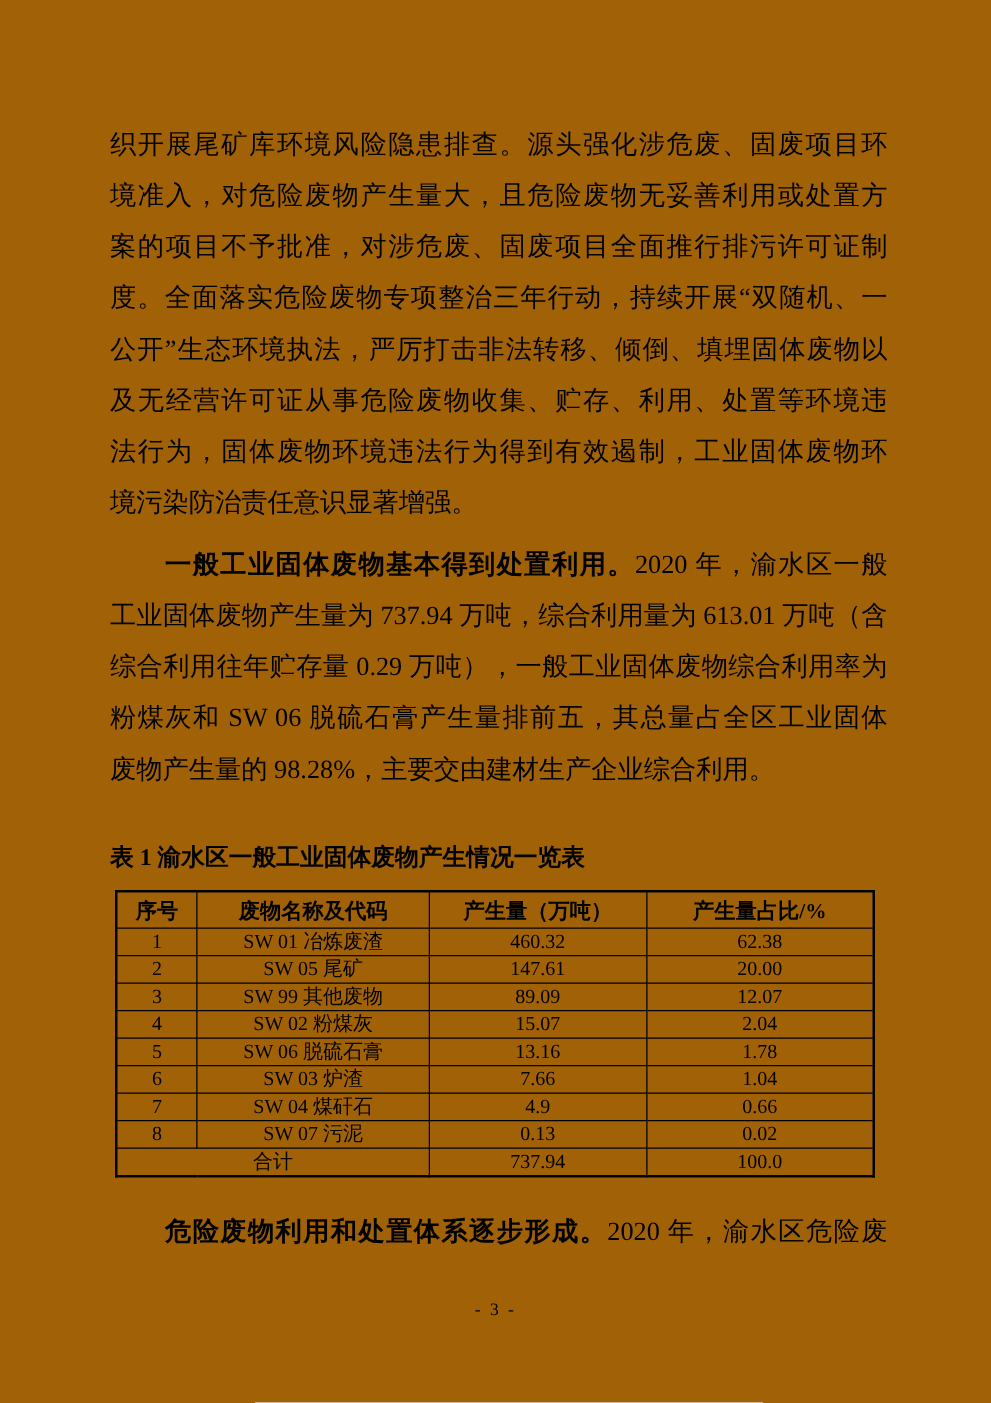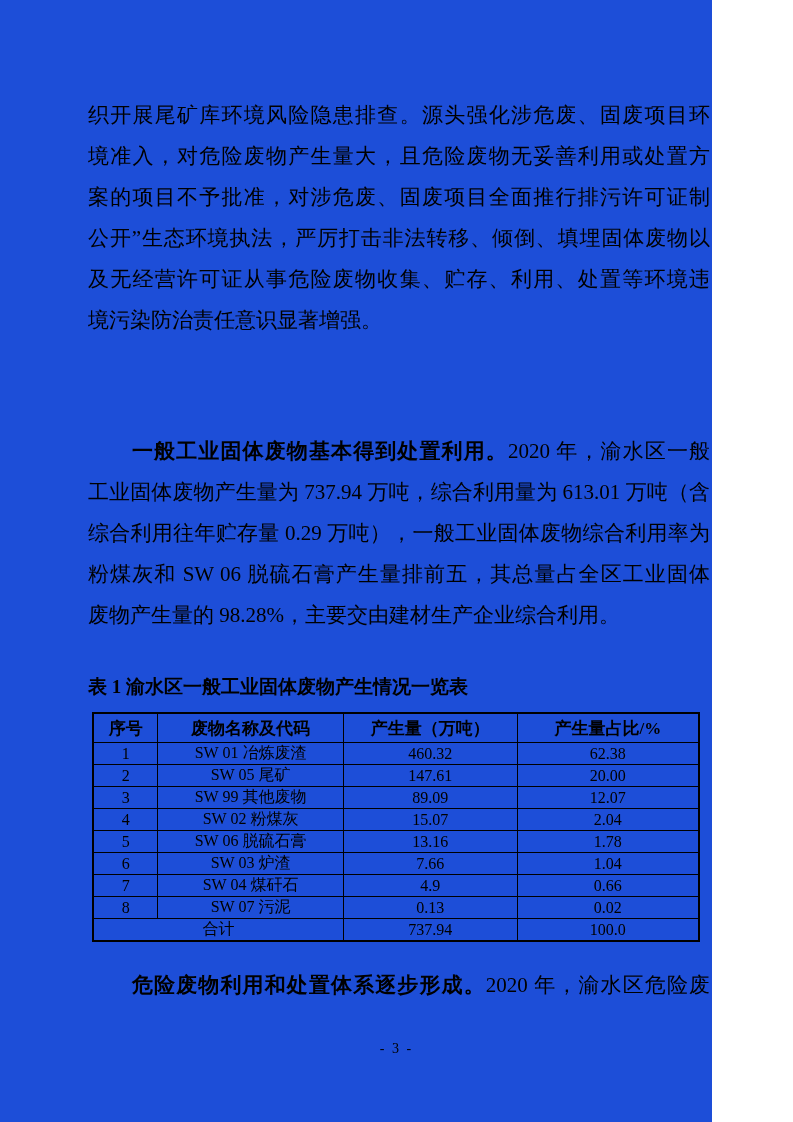--- a/index.html
+++ b/index.html
@@ -2,23 +2,23 @@
 <html><head>
 <meta charset="utf-8">
 <style>
   html, body {
     margin: 0;
     padding: 0;
     background: #ffffff;
   }
   .page {
     position: relative;
-    width: 712px;
+    width: 793px;
     height: 1122px;
-    background: #1d4ed8;
+    background: #a16207;
     color: #000000;
     font-family: "Liberation Serif", "DejaVu Sans", serif;
     overflow: hidden;
   }
   .textblock {
     position: absolute;
     left: 88px;
     width: 622px;
   }
   .line {
@@ -90,22 +90,24 @@
 </style>
 </head>
 <body>
 
 <div class="page">
 
   <div class="textblock" style="top:95px;">
     <div class="line">织开展尾矿库环境风险隐患排查。源头强化涉危废、固废项目环</div>
     <div class="line">境准入，对危险废物产生量大，且危险废物无妥善利用或处置方</div>
     <div class="line">案的项目不予批准，对涉危废、固废项目全面推行排污许可证制</div>
+    <div class="line">度。全面落实危险废物专项整治三年行动，持续开展“双随机、一</div>
     <div class="line">公开”生态环境执法，严厉打击非法转移、倾倒、填埋固体废物以</div>
     <div class="line">及无经营许可证从事危险废物收集、贮存、利用、处置等环境违</div>
+    <div class="line">法行为，固体废物环境违法行为得到有效遏制，工业固体废物环</div>
     <div class="line last">境污染防治责任意识显著增强。</div>
   </div>
 
   <div class="textblock" style="top:431px;">
     <div class="line indent">
       <span class="lead-bold">一般工业固体废物基本得到处置利用。</span><span>2020 年，渝水区一般</span>
     </div>
     <div class="line">工业固体废物产生量为 737.94 万吨，综合利用量为 613.01 万吨（含</div>
     <div class="line">综合利用往年贮存量 0.29 万吨），一般工业固体废物综合利用率为</div>
     <div class="line">粉煤灰和 SW 06 脱硫石膏产生量排前五，其总量占全区工业固体</div>

